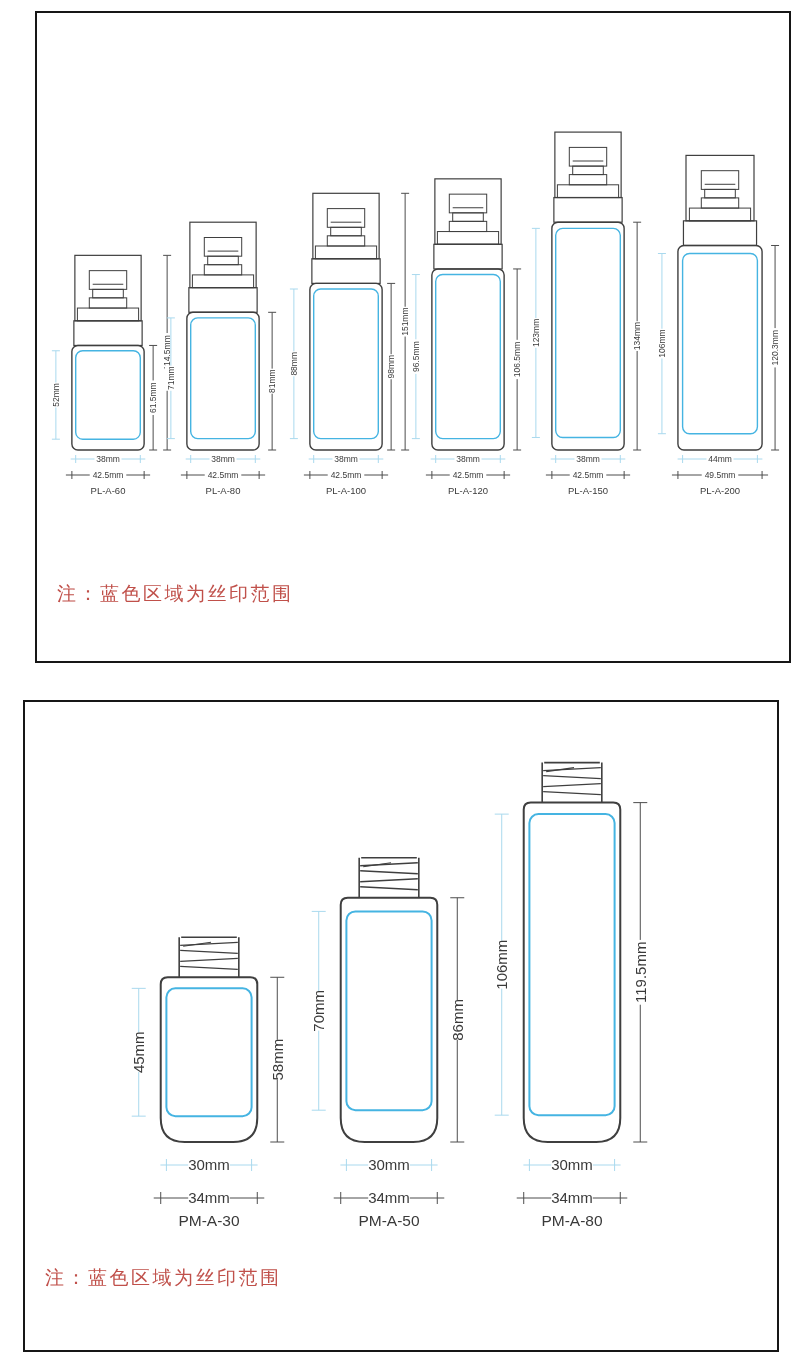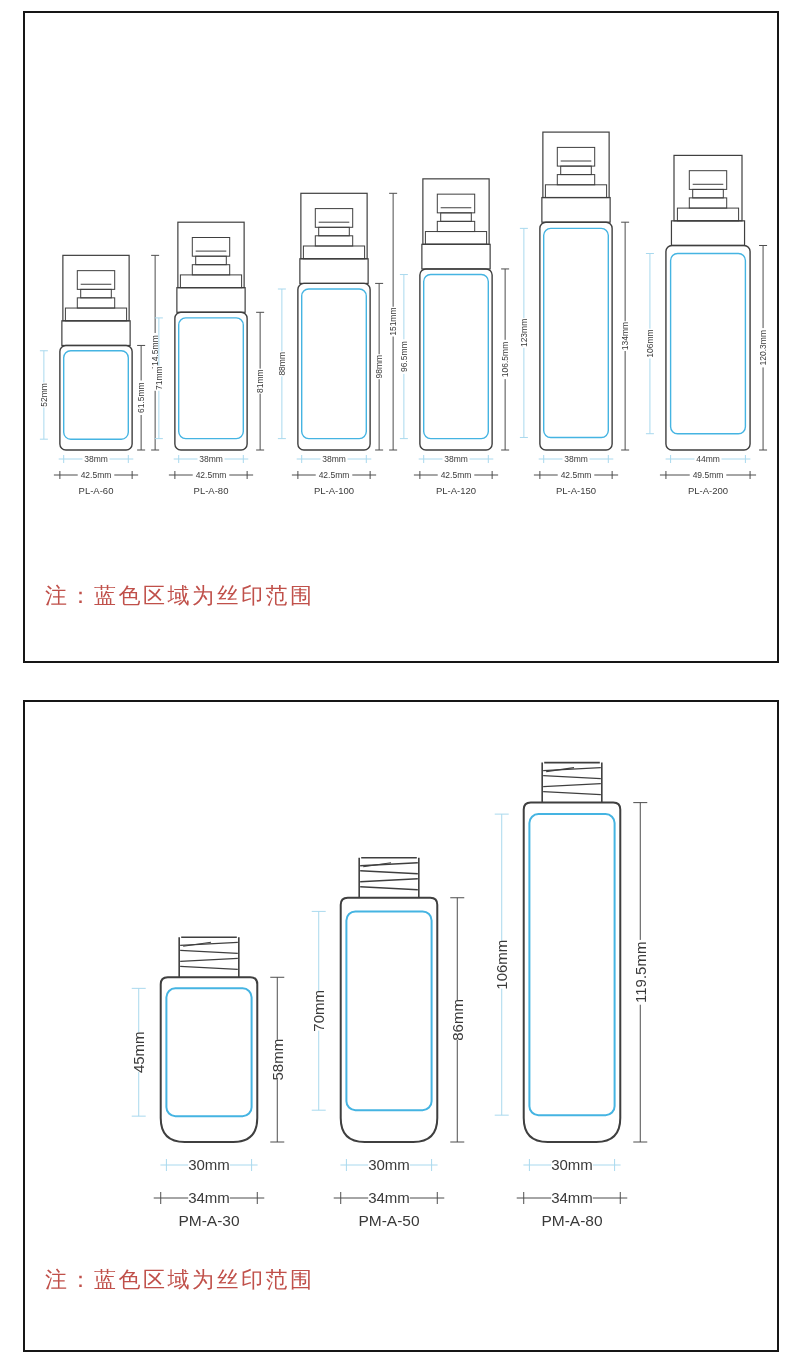--- a/index.html
+++ b/index.html
@@ -1,23 +1,23 @@
 <!DOCTYPE html>
 <html><head>
 <meta charset="utf-8">
 <style>
   html,body{margin:0;padding:0;background:#ffffff;}
   .page{position:relative;width:800px;height:1371px;background:#ffffff;overflow:hidden;
         font-family:"Liberation Sans",sans-serif;}
   .panel{position:absolute;left:23px;width:756px;height:652px;background:#ffffff;
          border:2px solid #161616;box-sizing:border-box;}
-  .panel-pl{top:11px;}
+  .panel-pl{top:11px;margin-left:12px;}
   .panel-pm{top:700px;}
   .panel svg{position:absolute;left:0;top:0;}
-  .note{position:absolute;left:20px;color:#c0504a;font-size:22px;letter-spacing:2.5px;
+  .note{position:absolute;left:20px;color:#c0504a;font-size:19px;letter-spacing:2.5px;
         font-family:"Liberation Sans",sans-serif;white-space:nowrap;}
   .note-pl{top:568px;}
   .note-pm{top:563px;}
 </style>
 </head>
 <body>
 
 <div class="page">
 
   <section class="panel panel-pl">

